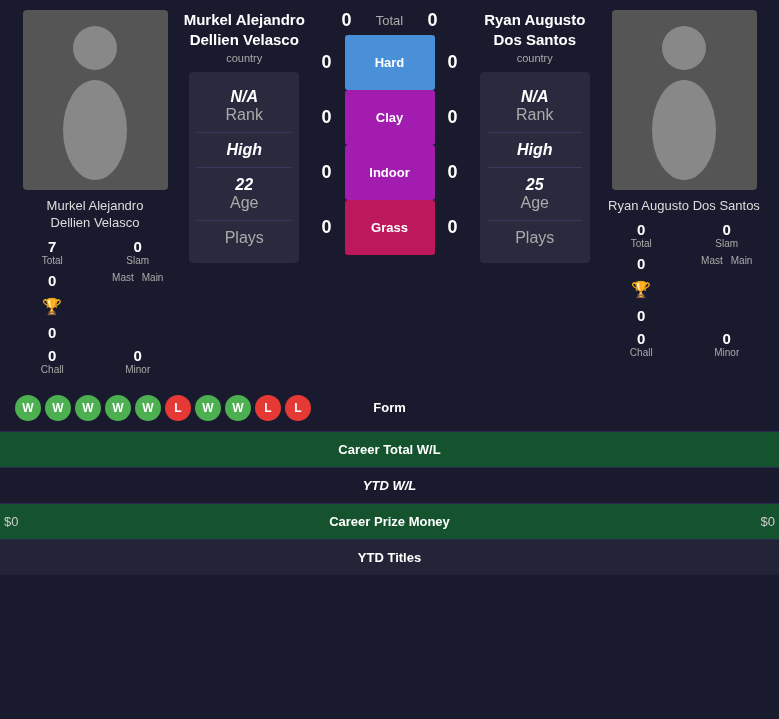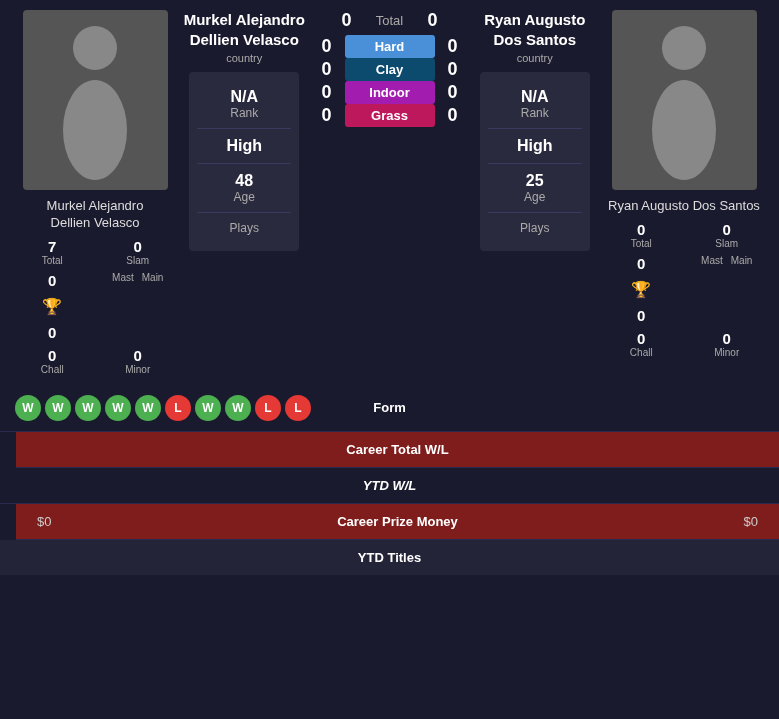--- a/index.html
+++ b/index.html
@@ -89,24 +89,25 @@
     }
 
     .info-row:last-child {
       border-bottom: none;
     }
 
     .info-value {
       font-size: 16px;
       font-weight: bold;
       color: #fff;
+      font-style: italic;
     }
 
     .info-label {
-      font-size: 12px;
+      font-size: 16px;
       color: #aaa;
     }
 
     
     .center-section {
       display: flex;
       flex-direction: column;
       align-items: center;
       flex: 1;
       gap: 4px;
@@ -131,31 +132,31 @@
     .score-label {
       font-size: 13px;
       color: #aaa;
       width: 50px;
       text-align: center;
     }
 
     .surface-btn {
       border: none;
       border-radius: 3px;
-      padding: 4px 16px;
+      padding: 20px 16px;
       font-size: 13px;
       font-weight: bold;
       color: #fff;
       cursor: pointer;
       width: 90px;
       text-align: center;
     }
 
     .surface-hard { background: #4a90d9; }
-    .surface-clay { background: #0c4a6e; }
+    .surface-clay { background: #a21caf; }
     .surface-indoor { background: #a21caf; }
     .surface-grass { background: #be185d; }
 
     .form-section {
       padding: 10px 15px;
       display: flex;
       align-items: center;
       gap: 10px;
       border-bottom: 1px solid #2a2a4e;
     }
@@ -185,24 +186,23 @@
       font-size: 13px;
       color: #fff;
       font-weight: bold;
       min-width: 60px;
       text-align: center;
     }
 
     .stats-row {
       display: flex;
       align-items: center;
-      padding: 10px 21px;
+      padding: 10px 4px;
       border-bottom: 1px solid #2a2a4e;
-      background: #7f1d1d;
-      margin-left: 16px;
+      background: #14532d;
     }
 
     .stats-row-label {
       flex: 1;
       text-align: center;
       font-size: 13px;
       font-weight: bold;
       color: #fff;
     }
 
@@ -357,21 +357,21 @@
 
         <div class="player-info-panel" style="margin-top:8px;width:110px;">
           <div class="info-row">
             <span class="info-value">N/A</span>
             <span class="info-label">Rank</span>
           </div>
           <div class="info-row">
             <span class="info-value">High</span>
           </div>
           <div class="info-row">
-            <span class="info-value">48</span>
+            <span class="info-value">22</span>
             <span class="info-label">Age</span>
           </div>
           <div class="info-row">
             <span class="info-label">Plays</span>
           </div>
         </div>
       </div>
 
       <div class="center-section" style="width:160px;flex-shrink:0;">
 

